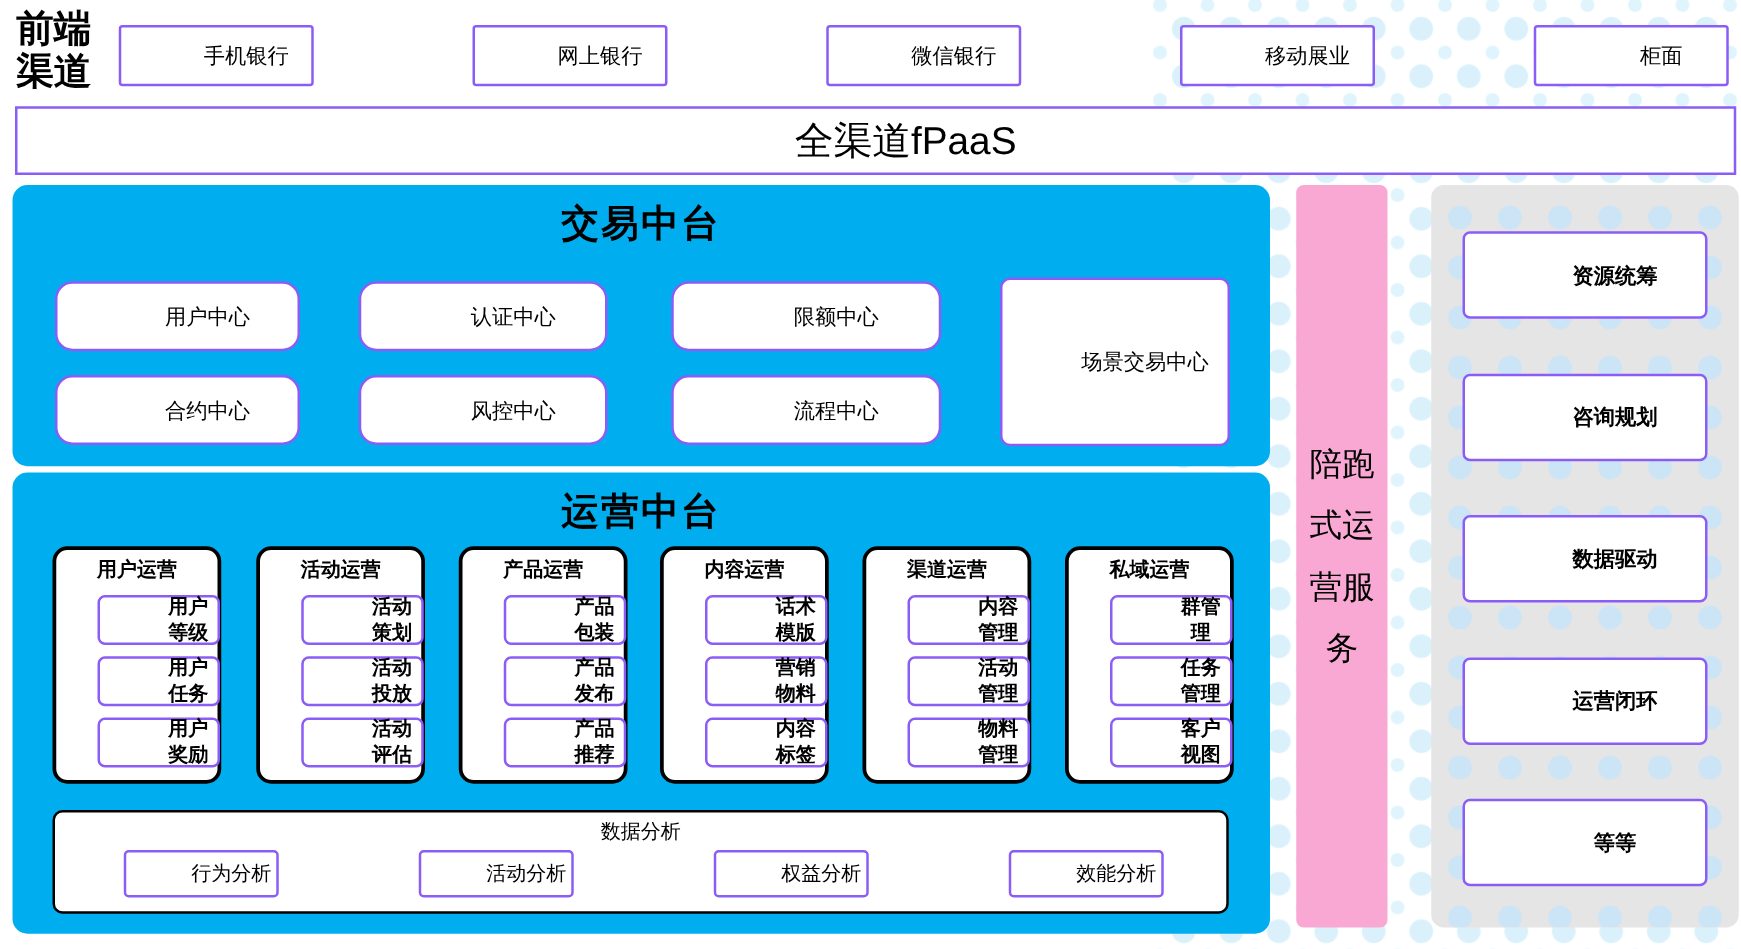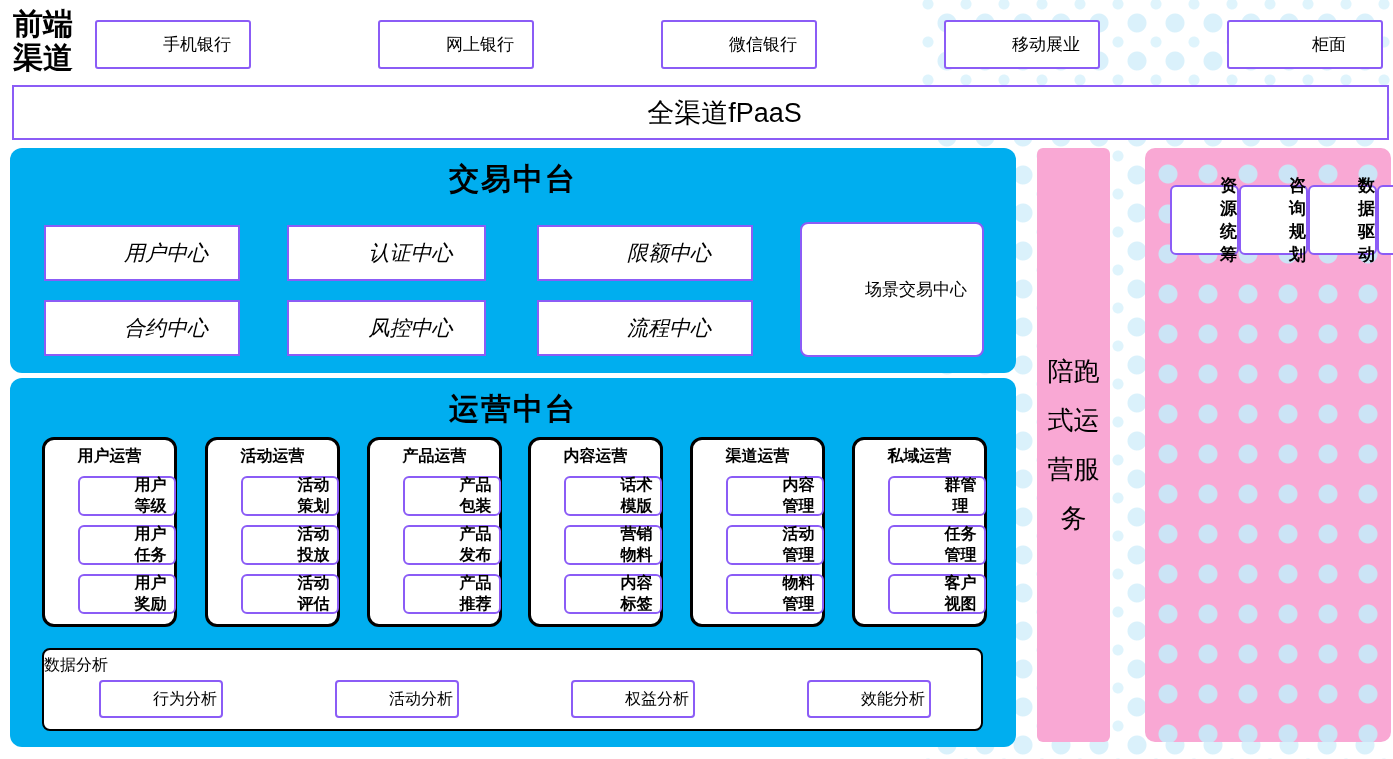--- a/index.html
+++ b/index.html
@@ -11,42 +11,42 @@
       radial-gradient(circle, #dff4fc 5px, rgba(255,255,255,0) 6px);
     background-size:38px 38px,38px 38px;
     background-position:6px 4px,25px 23px;}
   .front-label{position:absolute;left:13px;top:7px;width:64px;
     font-family:"Liberation Serif", serif;font-weight:bold;font-size:30px;line-height:34px;}
   .box{background:#fff;border:2px solid #8b5cf6;display:flex;align-items:center;justify-content:center;
        box-sizing:border-box;text-align:center;padding-left:48px;}
   .channels-row{position:absolute;left:95px;top:20px;width:1288px;height:49px;
     display:flex;justify-content:space-between;}
   .channel{width:156px;height:49px;border-radius:3px;font-size:17px;font-weight:500;}
-  .fpaas{position:absolute;left:12px;top:85px;width:1377px;height:55px;font-size:27px;font-weight:500;text-align:center;}
+  .fpaas{position:absolute;left:12px;top:85px;width:1377px;height:55px;font-size:31px;font-weight:500;text-align:center;}
   .section{position:absolute;left:10px;width:1006px;background:#00aeef;border-radius:12px;}
   .trade{top:148px;height:225px;}
   .ops{top:378px;height:369px;}
   .section-title{text-align:center;padding-top:11px;font-size:30px;font-weight:bold;letter-spacing:2px;}
-  .center-box{position:absolute;height:56px;border-radius:0;font-size:21px;font-weight:500;font-style:italic;}
+  .center-box{position:absolute;height:56px;border-radius:14px;font-size:17px;font-weight:500;}
   .side-tall{position:absolute;left:790px;top:74px;width:184px;height:135px;border-radius:8px;
     font-size:17px;font-weight:500;}
   .group{position:absolute;top:59px;width:135px;height:190px;background:#fff;border:3px solid #000;
     border-radius:12px;box-sizing:border-box;display:flex;flex-direction:column;align-items:center;}
   .group-title{margin-top:6px;font-size:16px;font-weight:600;}
   .g-item{width:98px;height:40px;margin-top:9px;border-radius:6px;font-size:16px;font-weight:600;margin-left:34px;}
   .analysis{position:absolute;left:32px;top:270px;width:941px;height:83px;background:#fff;
     border:2px solid #000;border-radius:8px;box-sizing:border-box;}
-  .analysis-title{text-align:left;margin-top:5px;font-size:16px;font-weight:500;}
+  .analysis-title{text-align:center;margin-top:5px;font-size:16px;font-weight:500;}
   .analysis-row{display:flex;justify-content:space-between;padding:4px 50px 0 55px;}
   .a-item{width:124px;height:38px;border-radius:4px;font-size:16px;font-weight:500;}
   .side-bar{position:absolute;left:1037px;top:148px;width:73px;height:594px;background:#f9a8d4;
     border-radius:6px;display:flex;align-items:center;justify-content:center;}
   .side-bar-text{width:56px;font-size:26px;line-height:49px;font-weight:500;text-align:center;}
-  .right-panel{position:absolute;left:1145px;top:148px;width:246px;height:594px;background:#f9a8d4;
-    border-radius:10px;box-sizing:border-box;display:flex;
+  .right-panel{position:absolute;left:1145px;top:148px;width:246px;height:594px;background:#e5e5e5;
+    border-radius:10px;box-sizing:border-box;display:flex;flex-direction:column;
     justify-content:space-between;padding:37px 25px 33px 25px;}
   .panel-dots{position:absolute;left:0;top:0;right:0;bottom:0;border-radius:10px;
     background-image:radial-gradient(circle, #cbe4f6 9px, rgba(255,255,255,0) 10px);
     background-size:40px 40px;background-position:3px 6px;}
   .panel-box{position:relative;z-index:1;height:70px;border-radius:6px;font-size:17px;font-weight:bold;}
 </style>
 </head>
 <body>
 
 <div id="canvas">

